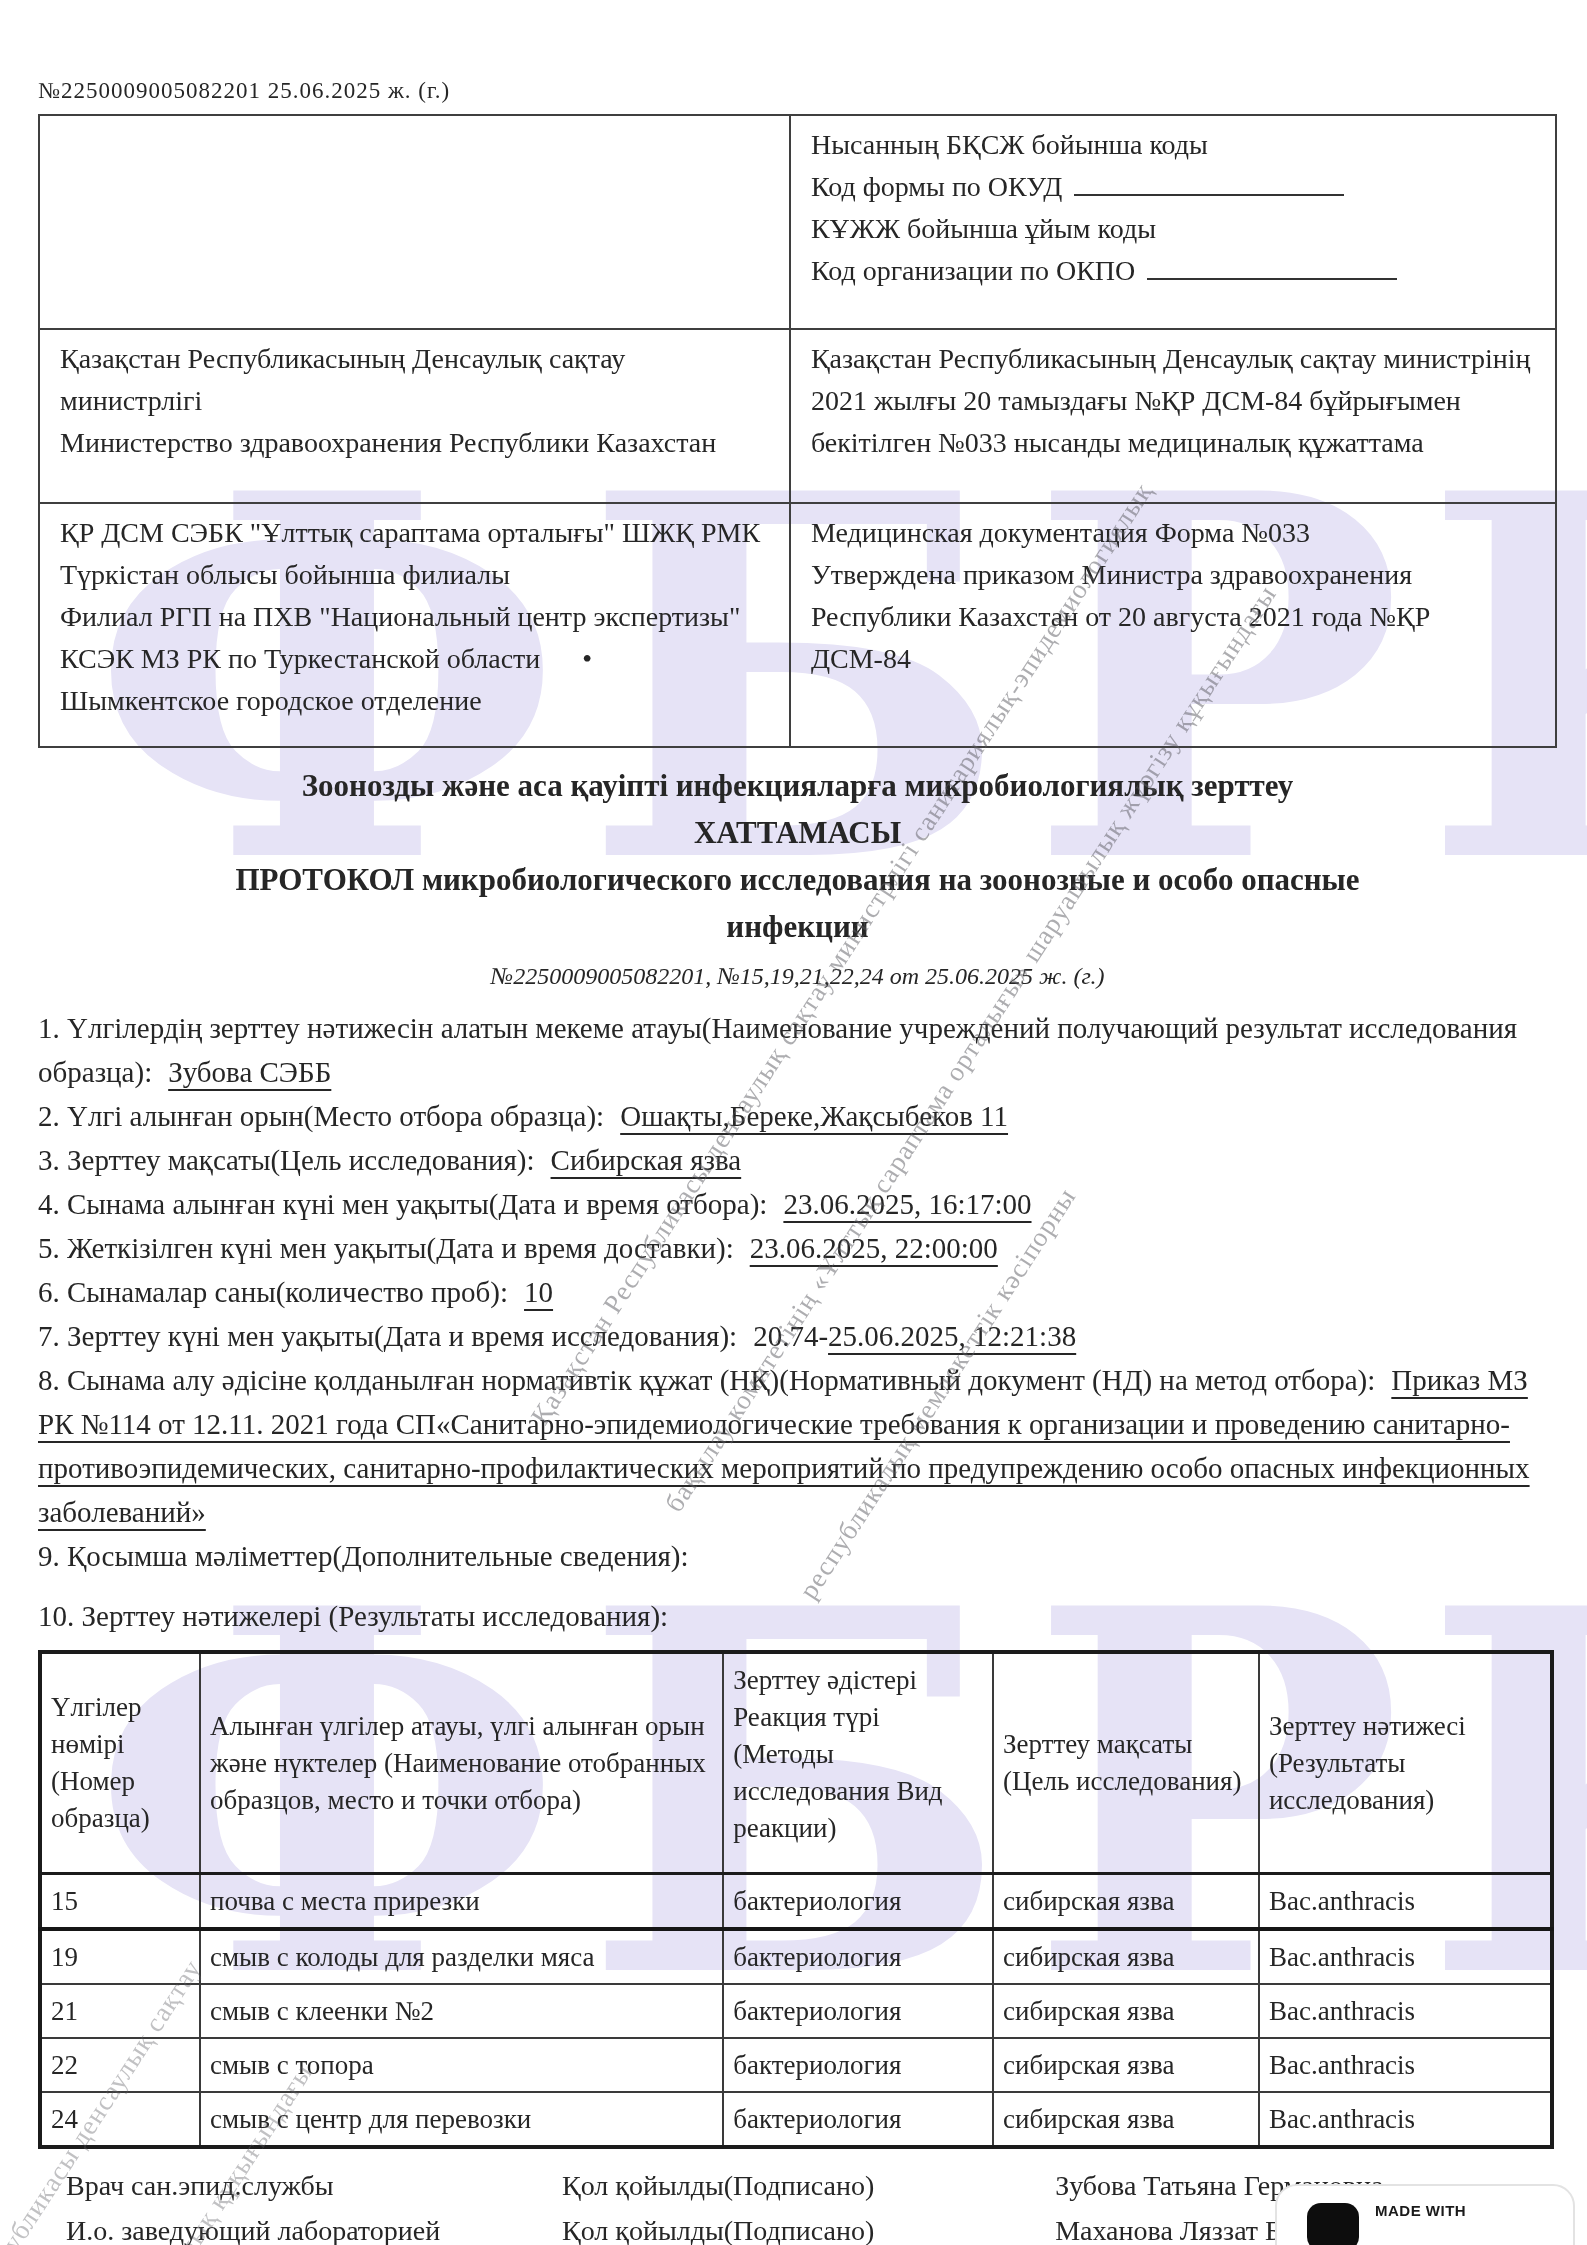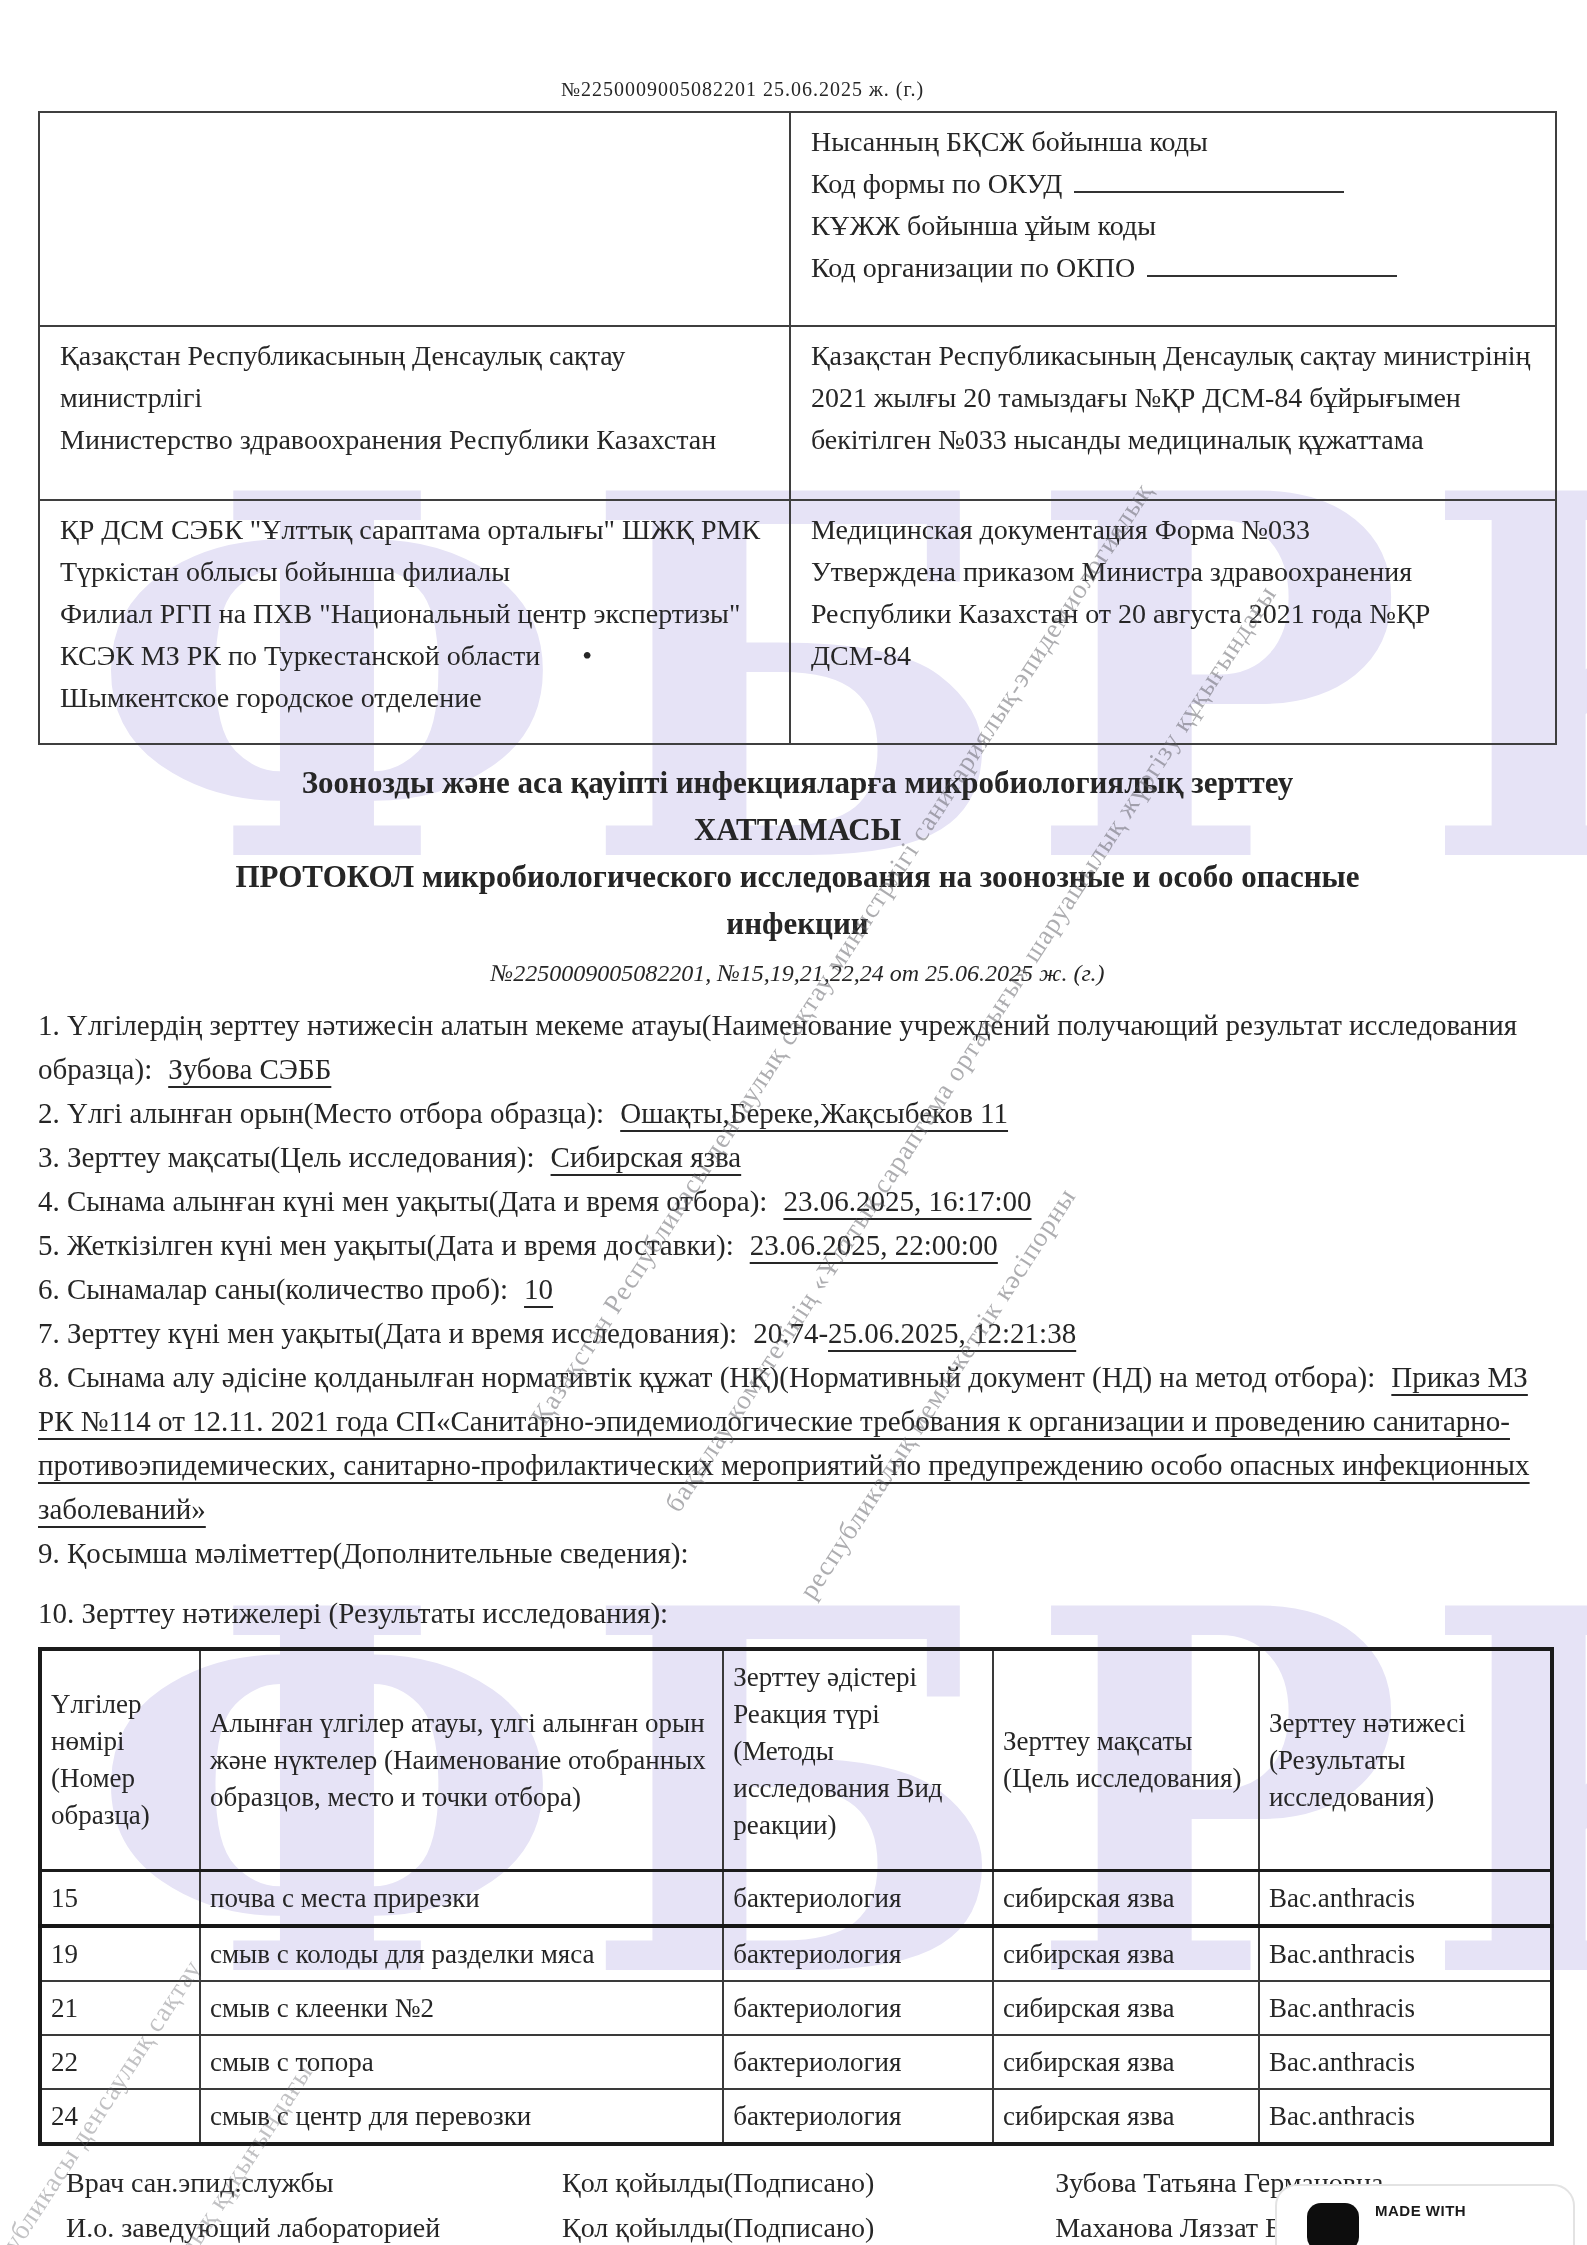--- a/index.html
+++ b/index.html
@@ -23,21 +23,21 @@
     position:absolute;z-index:2;pointer-events:none;
     color:rgba(92,92,98,0.50);font-size:27px;letter-spacing:1px;
     white-space:nowrap;
   }
   .wm-diag-1{left:330px;top:640px;width:1500px;line-height:160px;transform:rotate(-57deg);}
   .wm-diag-2{left:-260px;top:1880px;width:1000px;line-height:150px;transform:rotate(-57deg);color:rgba(92,92,98,0.38);}
 
   
   .content{position:relative;z-index:1;padding:78px 30px 0 38px;}
   .doc-number{
-    text-align:center;font-size:20px;margin:0 110px 10px 0;
+    text-align:left;font-size:23px;margin:0 110px 10px 0;
     letter-spacing:1px;
   }
 
   table{border-collapse:collapse;width:100%;background:transparent;}
   .info-table{border:2px solid #3f3f3f;}
   .info-table td{
     border:2px solid #3f3f3f;vertical-align:top;
     padding:8px 20px;font-size:28px;line-height:42px;
   }
   .info-table .col-l{width:49.5%;}

